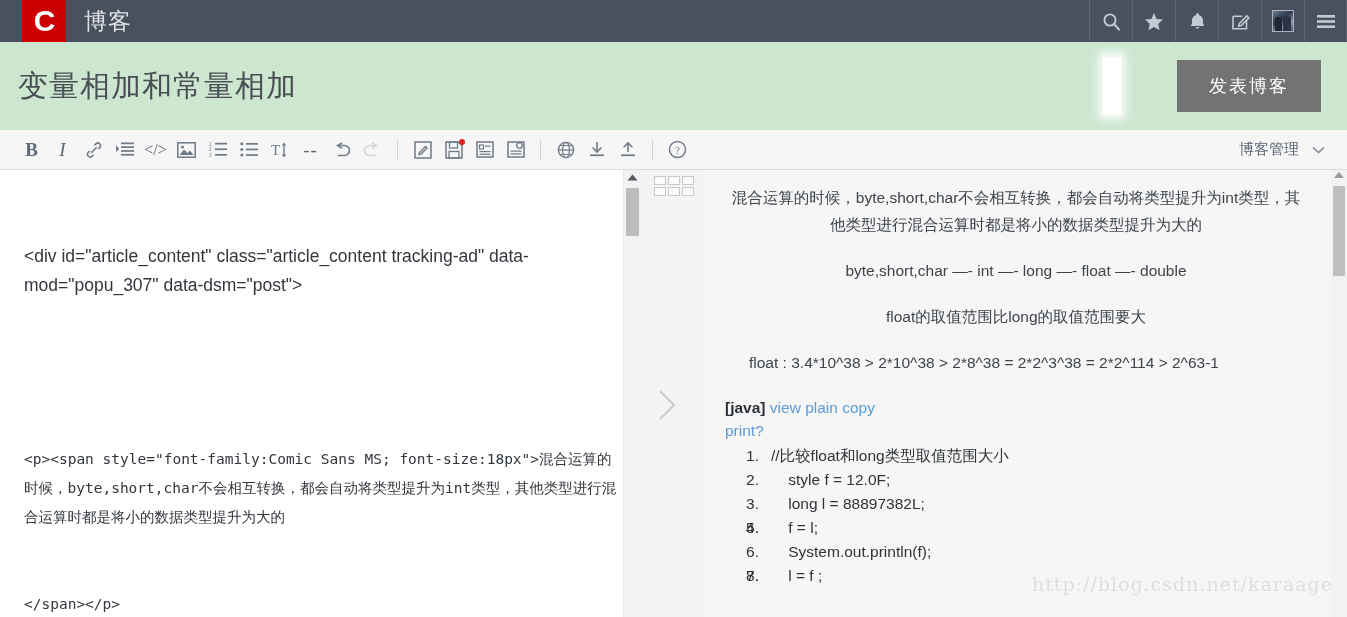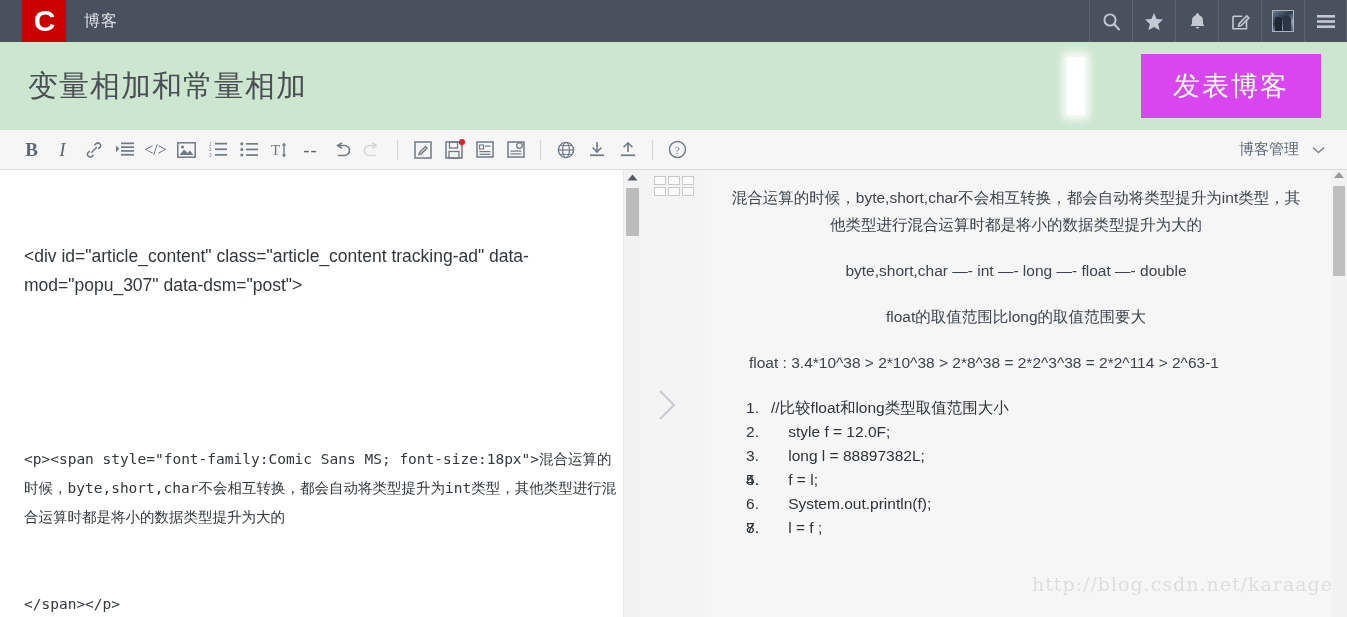--- a/index.html
+++ b/index.html
@@ -23,21 +23,21 @@
     display: flex; align-items: center; justify-content: center;
     margin-left: 22px;
     cursor: pointer;
   }
   .logo-glyph {
     font-size: 30px; font-weight: bold; color: #ffffff;
     font-family: "Liberation Sans", sans-serif;
     line-height: 1; letter-spacing: -1px;
   }
   .brand {
-    color: #dfe3e8; font-size: 16px;
+    color: #dfe3e8; font-size: 23px;
     display: flex; align-items: center;
     margin-left: 18px; letter-spacing: 1px;
   }
   .header-spacer { flex: 1; }
   .hdr-icons { display: flex; align-items: stretch; }
   .hdr-btn {
     width: 43px;
     display: flex; align-items: center; justify-content: center;
     border-left: 1px solid #5a636e;
     cursor: pointer;
@@ -60,35 +60,35 @@
   }
 
   
   .titlebar {
     height: 88px; width: 100%;
     background: #cce6d0;
     display: flex; align-items: center;
     position: relative;
   }
   .title-text {
-    margin-left: 28px;
+    margin-left: 18px;
     font-size: 30px; color: #4a4f55;
     font-weight: normal; letter-spacing: 1px;
   }
   .title-spacer { flex: 1; }
   .white-bar {
     width: 18px; height: 58px;
     background: #ffffff;
     box-shadow: 0 0 9px 5px rgba(255,255,255,0.85);
     margin-right: 56px;
   }
   .publish-btn {
-    background: #d946ef;
+    background: #737373;
     color: #ffffff;
-    font-size: 27px;
+    font-size: 18px;
     padding: 14px 32px;
     margin-right: 26px;
     cursor: pointer;
     letter-spacing: 2px;
     border: none;
     font-family: "Liberation Sans", sans-serif;
   }
 
   
   .toolbar {
@@ -520,20 +520,25 @@
 
   <div class="preview-pane">
     <div class="preview-inner">
 
       <div class="pv-p">混合运算的时候，byte,short,char不会相互转换，都会自动将类型提升为int类型，其他类型进行混合运算时都是将小的数据类型提升为大的</div>
       <div class="pv-p">byte,short,char —- int —- long —- float —- double</div>
       <div class="pv-p">float的取值范围比long的取值范围要大</div>
 
       <div class="pv-indent">float : 3.4*10^38 &gt; 2*10^38 &gt; 2*8^38 =  2*2^3^38 = 2*2^114 &gt; 2^63-1</div>
 
+      <div class="code-head">
+        <b>[java]</b>
+        <a>view plain copy</a><br>
+        <a>print?</a>
+      </div>
 
       <ol class="code-list">
         <li>//比较float和long类型取值范围大小</li>
         <li>    style f = 12.0F;</li>
         <li>    long l = 88897382L;</li>
         <li></li>
         <li>    f = l;</li>
         <li>    System.out.println(f);</li>
         <li></li>
         <li>    l = f ;</li>

